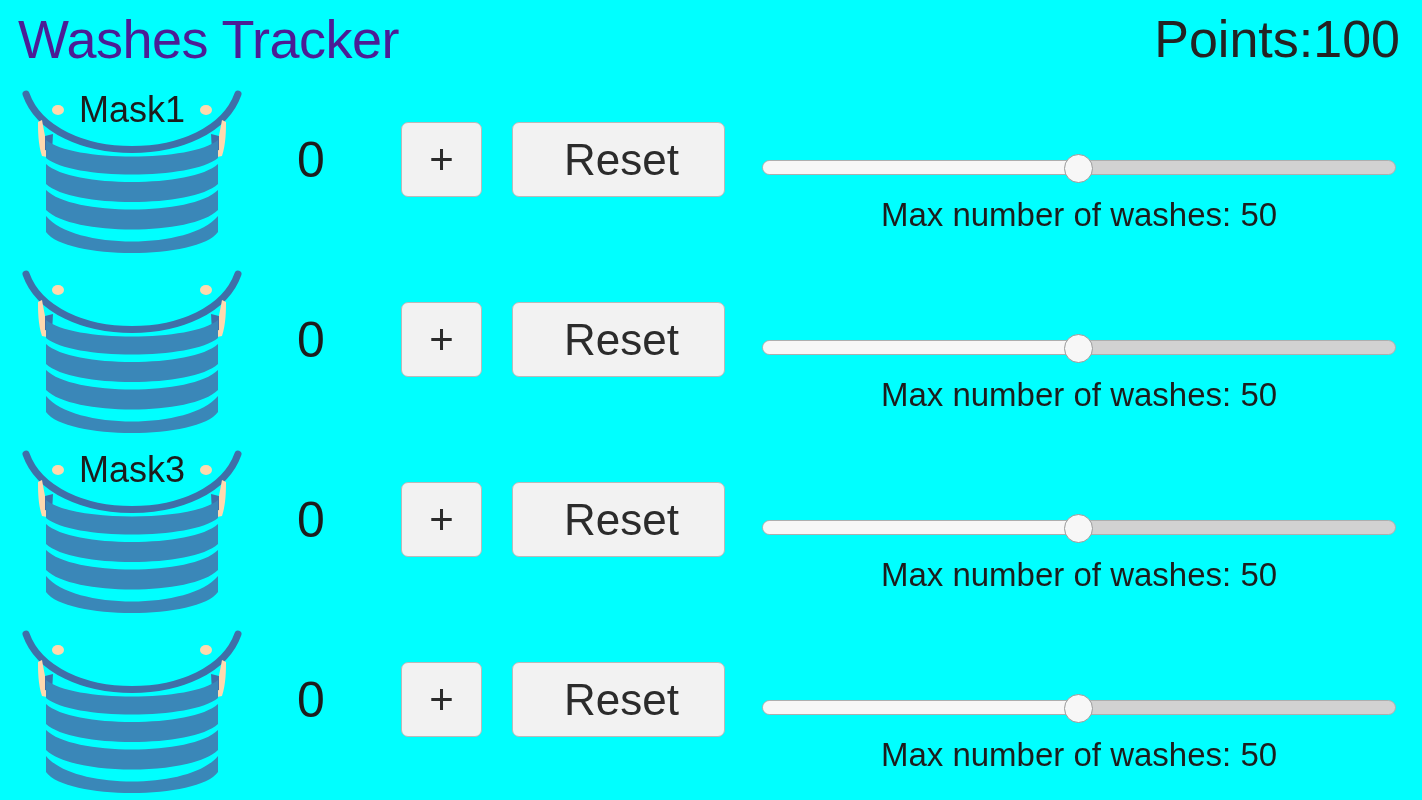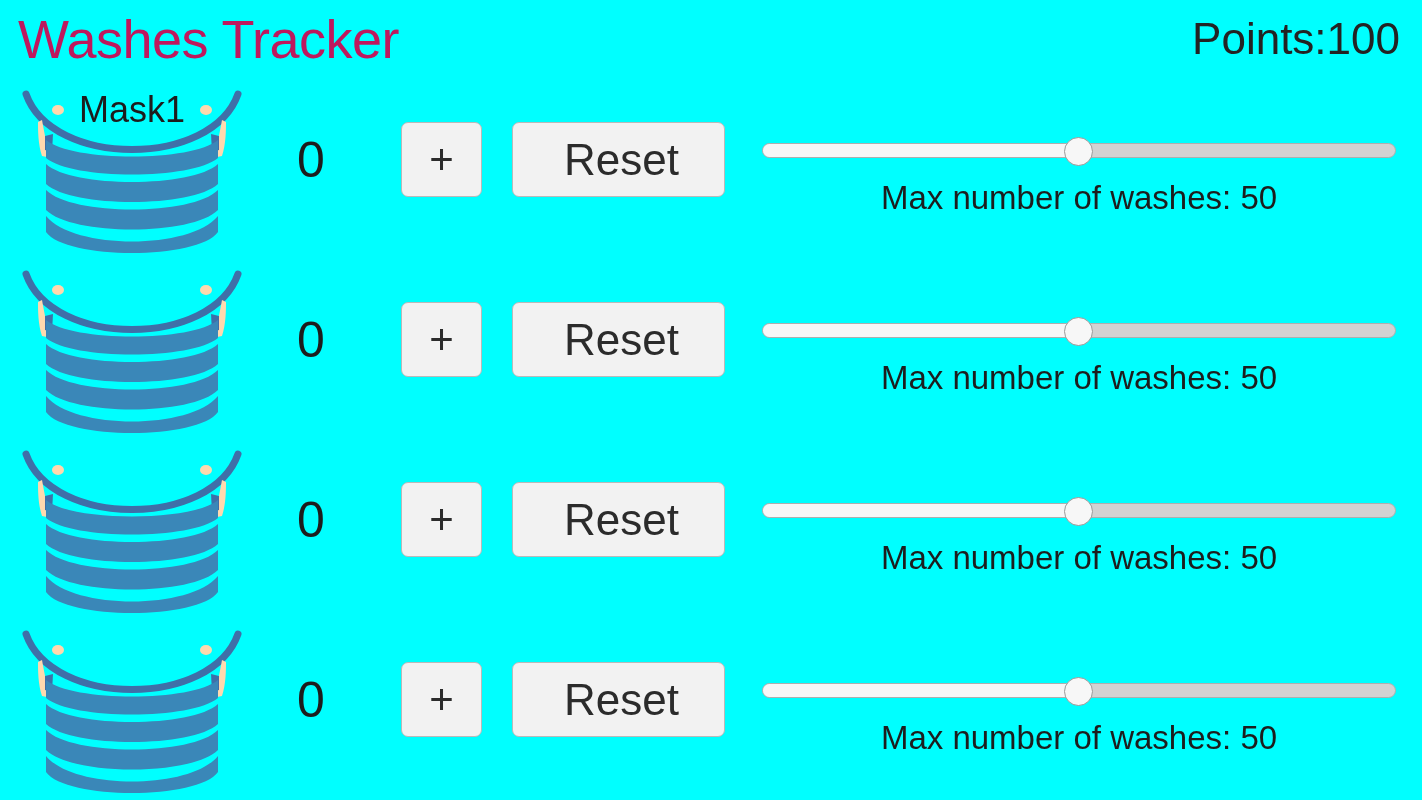--- a/index.html
+++ b/index.html
@@ -24,28 +24,28 @@
     width: 1422px;
     height: 82px;
   }
   .app-title {
     position: absolute;
     left: 18px;
     top: 6px;
     font-size: 54px;
     line-height: 66px;
     letter-spacing: -0.5px;
-    color: #be185d;
+    color: #4c1d95;
     white-space: nowrap;
   }
   .points {
     position: absolute;
     right: 22px;
     top: 6px;
-    font-size: 44px;
+    font-size: 52px;
     line-height: 66px;
     color: #232323;
     white-space: nowrap;
   }
 
   
   .row {
     position: absolute;
     left: 0;
     width: 1422px;
@@ -120,21 +120,21 @@
     height: 75px;
     font-size: 44px;
     line-height: 72px;
     padding-left: 6px;
   }
 
   
   .slider-wrap {
     position: absolute;
     left: 762px;
-    top: 0px;
+    top: 17px;
     width: 634px;
     height: 180px;
   }
   .slider-track {
     position: absolute;
     left: 0;
     top: 61px;
     width: 634px;
     height: 15px;
     background: #d2d2d2;
@@ -250,20 +250,21 @@
       <ellipse cx="46" cy="28" rx="6" ry="5" fill="#ffd9ae"></ellipse>
       <ellipse cx="194" cy="28" rx="6" ry="5" fill="#ffd9ae"></ellipse>
       <path d="M33 54 L 41 52 L 40 70 L 33 68 Z" fill="#3f6fa8"></path>
       <path d="M207 54 L 199 52 L 200 70 L 207 68 Z" fill="#3f6fa8"></path>
       <path d="M34 58 C 60 80, 180 80, 206 58 L 206 76 C 180 98, 60 98, 34 76 Z" fill="#3a87b8"></path>
       <path d="M34 82 C 60 106, 180 106, 206 82 L 206 102 C 180 126, 60 126, 34 102 Z" fill="#3a87b8"></path>
       <path d="M34 108 C 60 134, 180 134, 206 108 L 206 128 C 180 154, 60 154, 34 128 Z" fill="#3a87b8"></path>
       <path d="M34 134 C 62 168, 178 168, 206 134 L 206 150 C 186 178, 54 178, 34 150 Z" fill="#3a87b8"></path>
     </svg>
   </div>
+  <div class="mask-label">Mask3</div>
   <div class="counter">0</div>
   <button class="btn btn-plus">+</button>
   <button class="btn btn-reset">Reset</button>
   <div class="slider-wrap">
     <div class="slider-track">
       <div class="slider-fill" style="width: 50%;"></div>
     </div>
     <div class="slider-thumb" style="left: 50%;"></div>
     <div class="slider-caption">Max number of washes: 50</div>
   </div>

